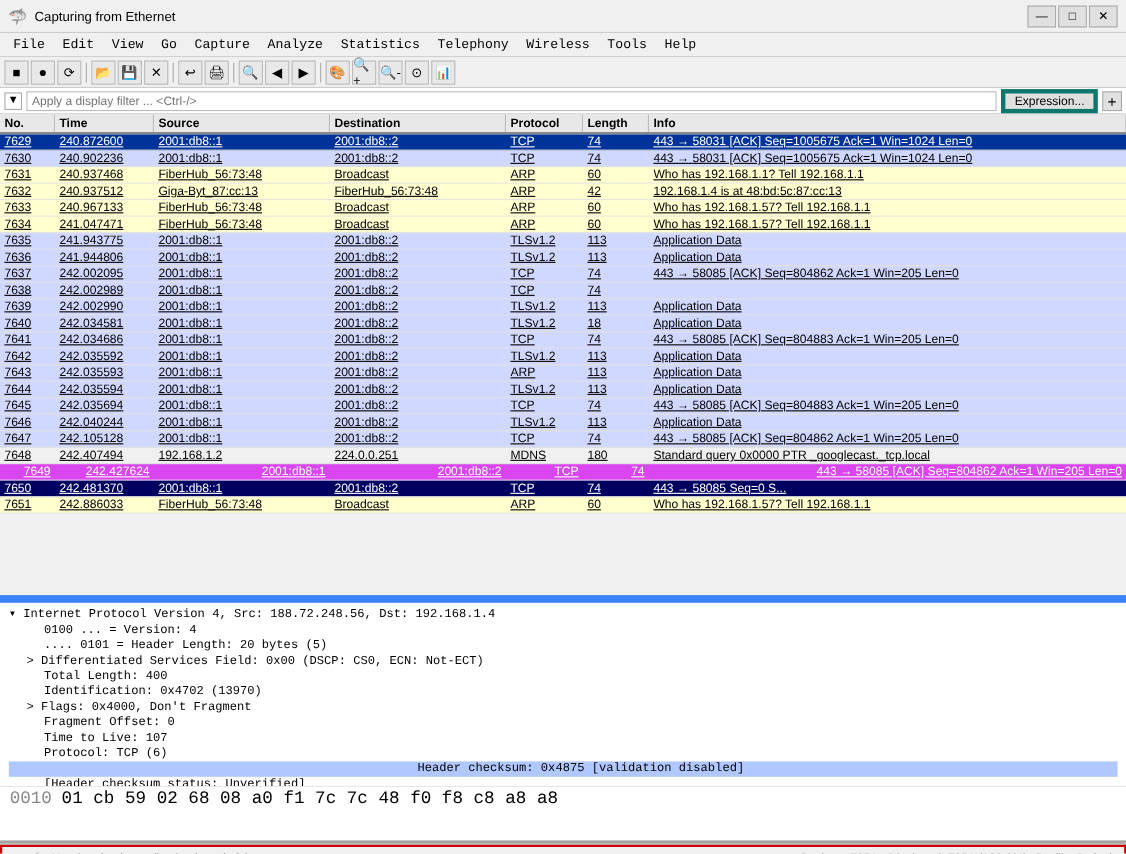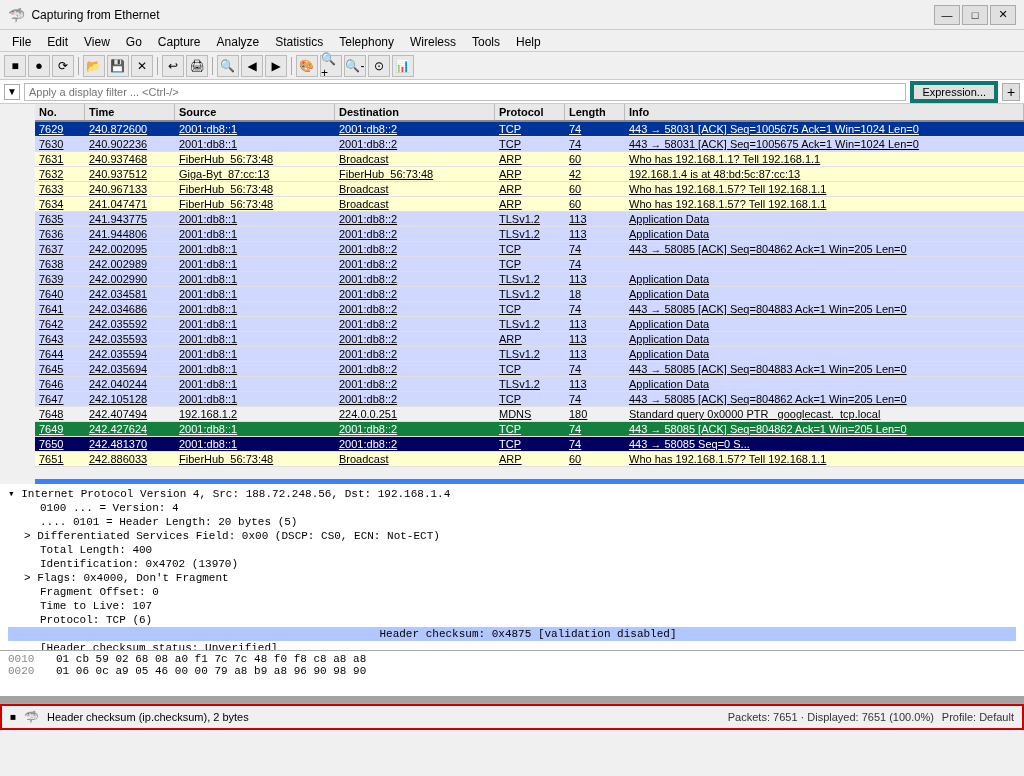--- a/index.html
+++ b/index.html
@@ -15,23 +15,24 @@
       border-bottom: 1px solid #ccc;
     }
     #titlebar .win-controls { display: flex; gap: 2px; }
     .win-btn { width: 26px; height: 20px; background: #e0e0e0; border: 1px solid #aaa; font-size: 11px; display: flex; align-items: center; justify-content: center; cursor: pointer; }
     
     
     #menubar {
       background: #f0f0f0;
       height: 22px;
       display: flex;
-      align-items: flex-end;
+      align-items: center;
       padding: 0 4px;
       border-bottom: 1px solid #ccc;
+      font-family: Liberation Mono, monospace;
     }
     .menu-item { padding: 2px 8px; font-size: 12px; cursor: pointer; }
     
     
     #toolbar {
       background: #f0f0f0;
       height: 28px;
       display: flex;
       align-items: center;
       padding: 2px 4px;
@@ -62,24 +63,23 @@
     }
     #filterbar .expr-btn {
       background: #e0e0e0; border: 4px solid #0f766e; padding: 1px 8px; font-size: 11px; cursor: pointer;
     }
     #filterbar .plus-btn {
       background: #e0e0e0; border: 1px solid #aaa; width: 18px; height: 18px; display: flex; align-items: center; justify-content: center; cursor: pointer; font-size: 14px;
     }
     
     
     #packet-list {
-      height: 380px;
+      height: 444px;
       overflow-y: auto;
-      border-bottom: 5px solid #3b82f6;
-      margin-left: 35px;
+      border-bottom: 7px solid #3b82f6;
     }
     .pkt-header {
       display: grid;
       grid-template-columns: 50px 90px 160px 160px 70px 60px 1fr;
       background: #e8e8e8;
       border-bottom: 2px solid #888;
       position: sticky; top: 0;
       font-weight: bold; font-size: 11px;
     }
     .pkt-header .col { padding: 2px 4px; border-right: 1px solid #bbb; }
@@ -87,21 +87,21 @@
       display: grid;
       grid-template-columns: 50px 90px 160px 160px 70px 60px 1fr;
       font-size: 11px;
       border-bottom: 1px solid #e0e0e0;
       text-decoration: underline;
     }
     .pkt-row .col { padding: 1px 4px; white-space: nowrap; overflow: hidden; text-overflow: ellipsis; }
     .pkt-row.selected { background: #003399; color: white; }
     .pkt-row.bg-blue { background: #d0d8ff; }
     .pkt-row.bg-yellow { background: #ffffd0; }
-    .pkt-row.bg-dark { background: #15803d; color: white; }
+    .pkt-row.bg-dark { background: #d946ef; color: white; text-align: right; }
     .pkt-row.bg-black { background: #000060; color: white; }
     
     
     #detail-area {
       display: flex;
       flex-direction: column;
       height: 220px;
       border-bottom: 1px solid #aaa;
     }
     #packet-detail {
@@ -115,24 +115,25 @@
     }
     .detail-line { padding: 1px 0; white-space: nowrap; }
     .detail-line.highlight { background: #b0c8ff; }
     .detail-tree-item { cursor: pointer; }
     
     
     #hex-panel {
       height: 52px;
       background: #fff;
       font-family: 'Courier New', monospace;
-      font-size: 11px;
+      font-size: 16px;
       padding: 2px 8px;
       overflow-y: auto;
-      border-bottom: 7px solid #a3a3a3;
+      border-bottom: 3px solid #a3a3a3;
+      text-align: center;
     }
     .hex-line { display: flex; gap: 8px; }
     .hex-offset { color: #888; min-width: 40px; }
     .hex-bytes { color: #000; }
     
     
     #statusbar {
       height: 26px;
       background: #f0f0f0;
       border: 2px solid #cc0000;
@@ -434,24 +435,20 @@
       <div class="detail-line detail-tree-item" style="padding-left: 32px;">Time to Live: 107</div>
       <div class="detail-line detail-tree-item" style="padding-left: 32px;">Protocol: TCP (6)</div>
       <div class="detail-line highlight detail-tree-item" style="padding-left: 32px; text-align: center;">Header checksum: 0x4875 [validation disabled]</div>
       <div class="detail-line detail-tree-item" style="padding-left: 32px;">[Header checksum status: Unverified]</div>
     </div>
   <div id="hex-panel">
       <div class="hex-line">
         <span class="hex-offset">0010</span>
         <span class="hex-bytes">01 cb 59 02 68 08 a0 f1 7c 7c 48 f0 f8 c8 a8 a8</span>
       </div>
-      <div class="hex-line">
-        <span class="hex-offset">0020</span>
-        <span class="hex-bytes">01 06 0c a9 05 46 00 00 79 a8 b9 a8 96 90 98 90</span>
-      </div>
     </div>
 </div>
 
 <div id="statusbar">
   <span class="status-icon">⏹</span>
   <span class="status-icon">🦈</span>
   <span class="status-text">Header checksum (ip.checksum), 2 bytes</span>
   <span class="status-right">Packets: 7651 · Displayed: 7651 (100.0%)</span>
   <span class="status-profile">Profile: Default</span>
 </div>

